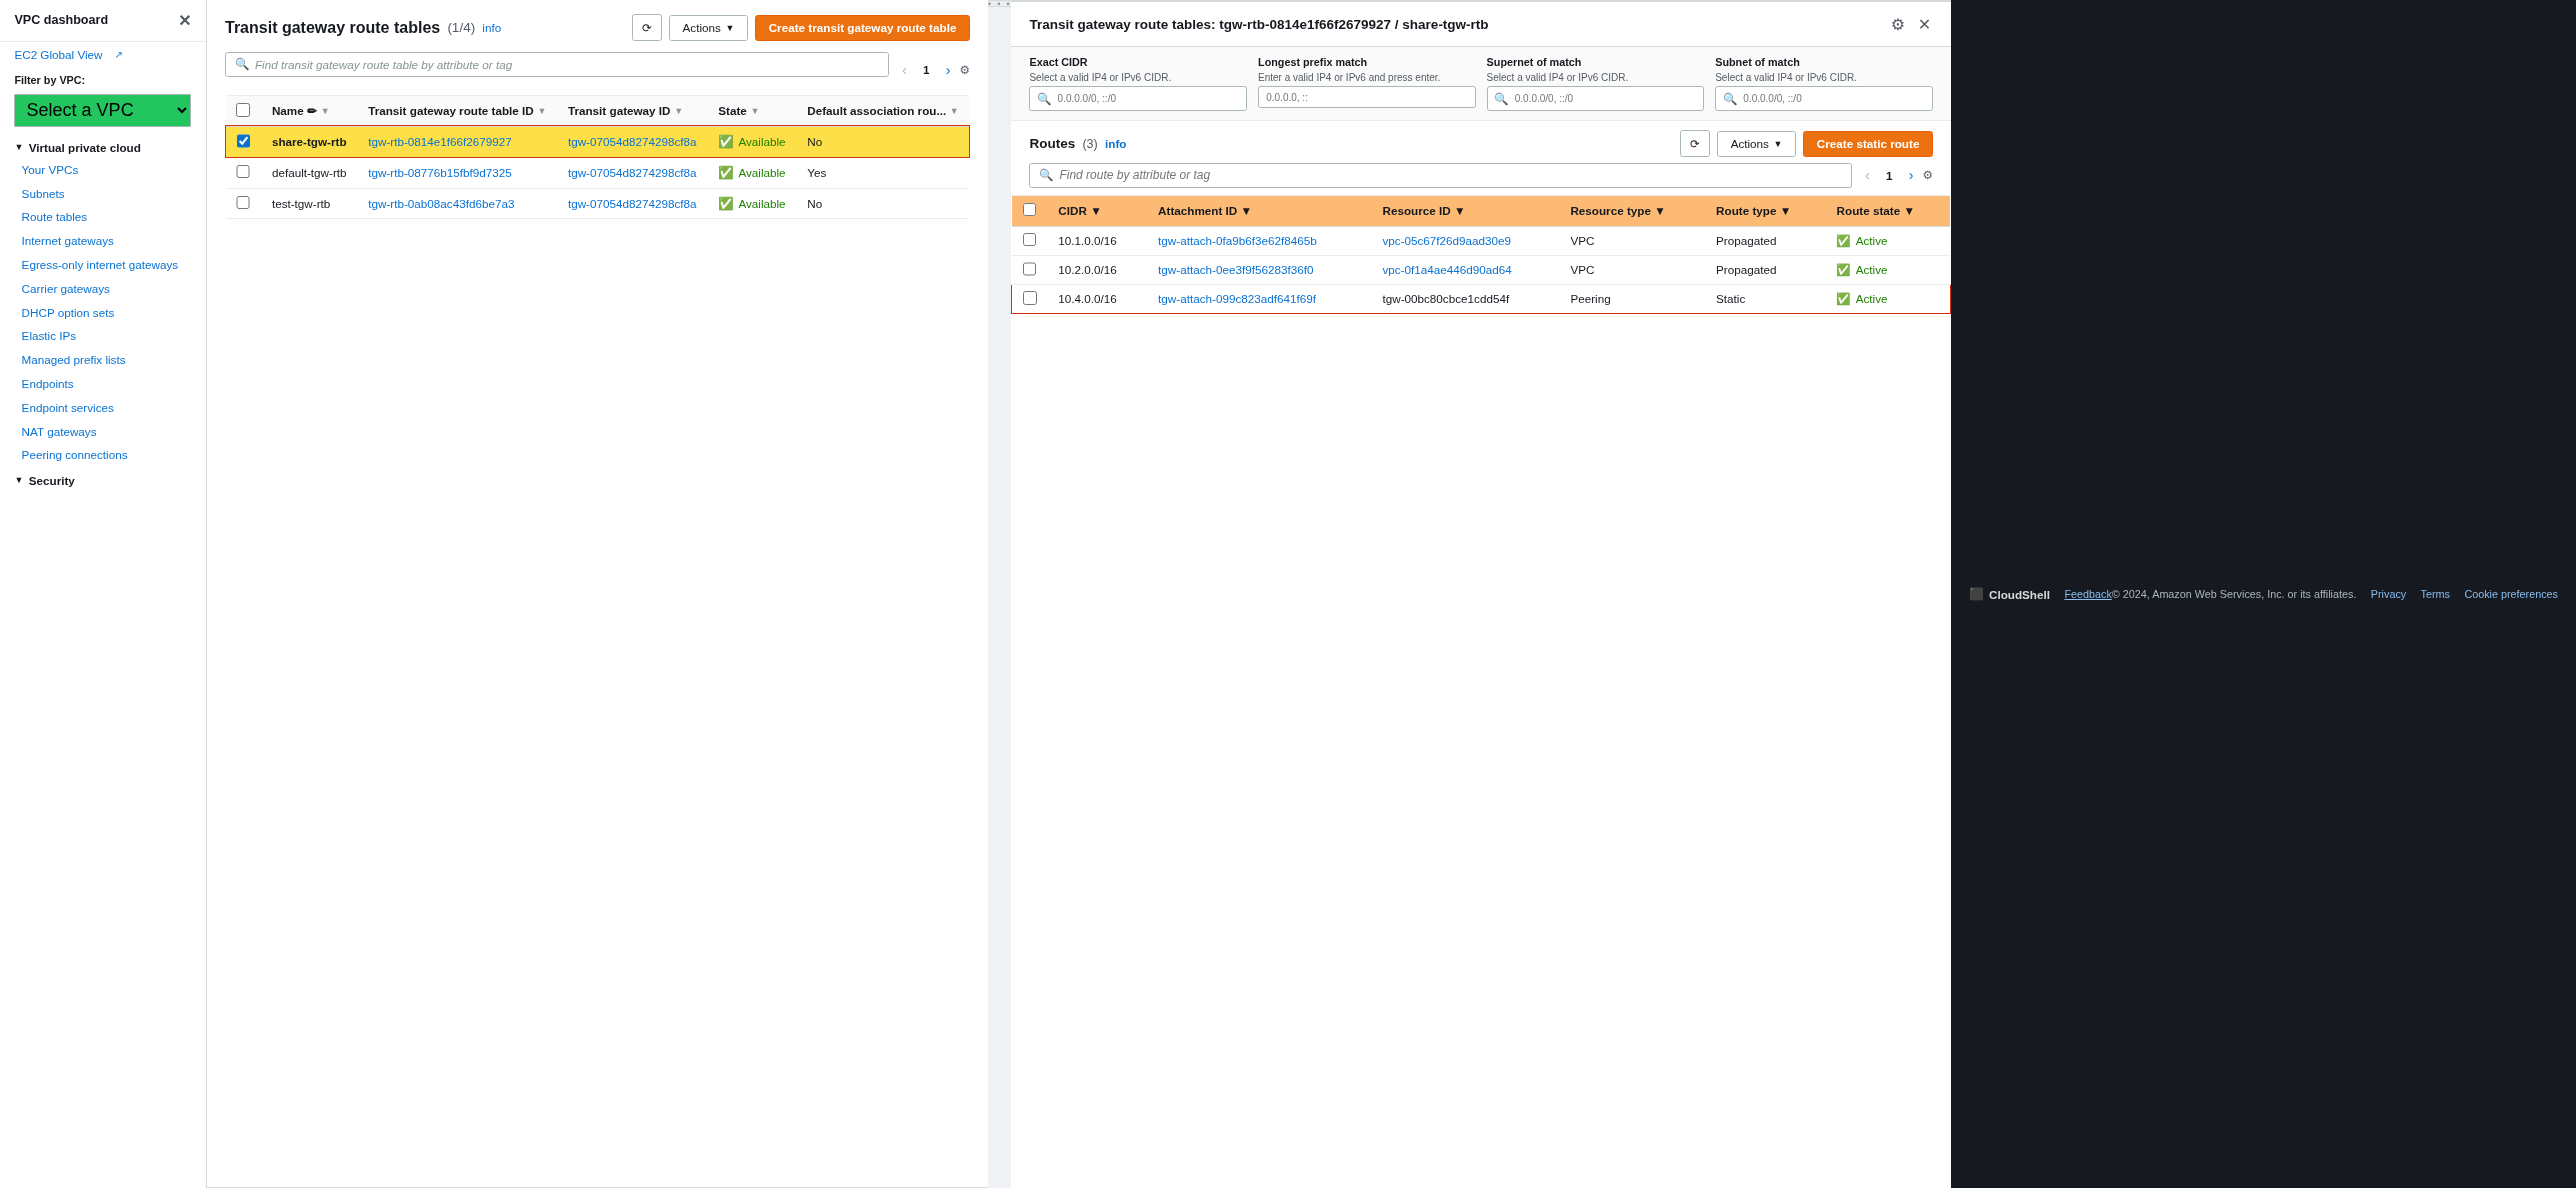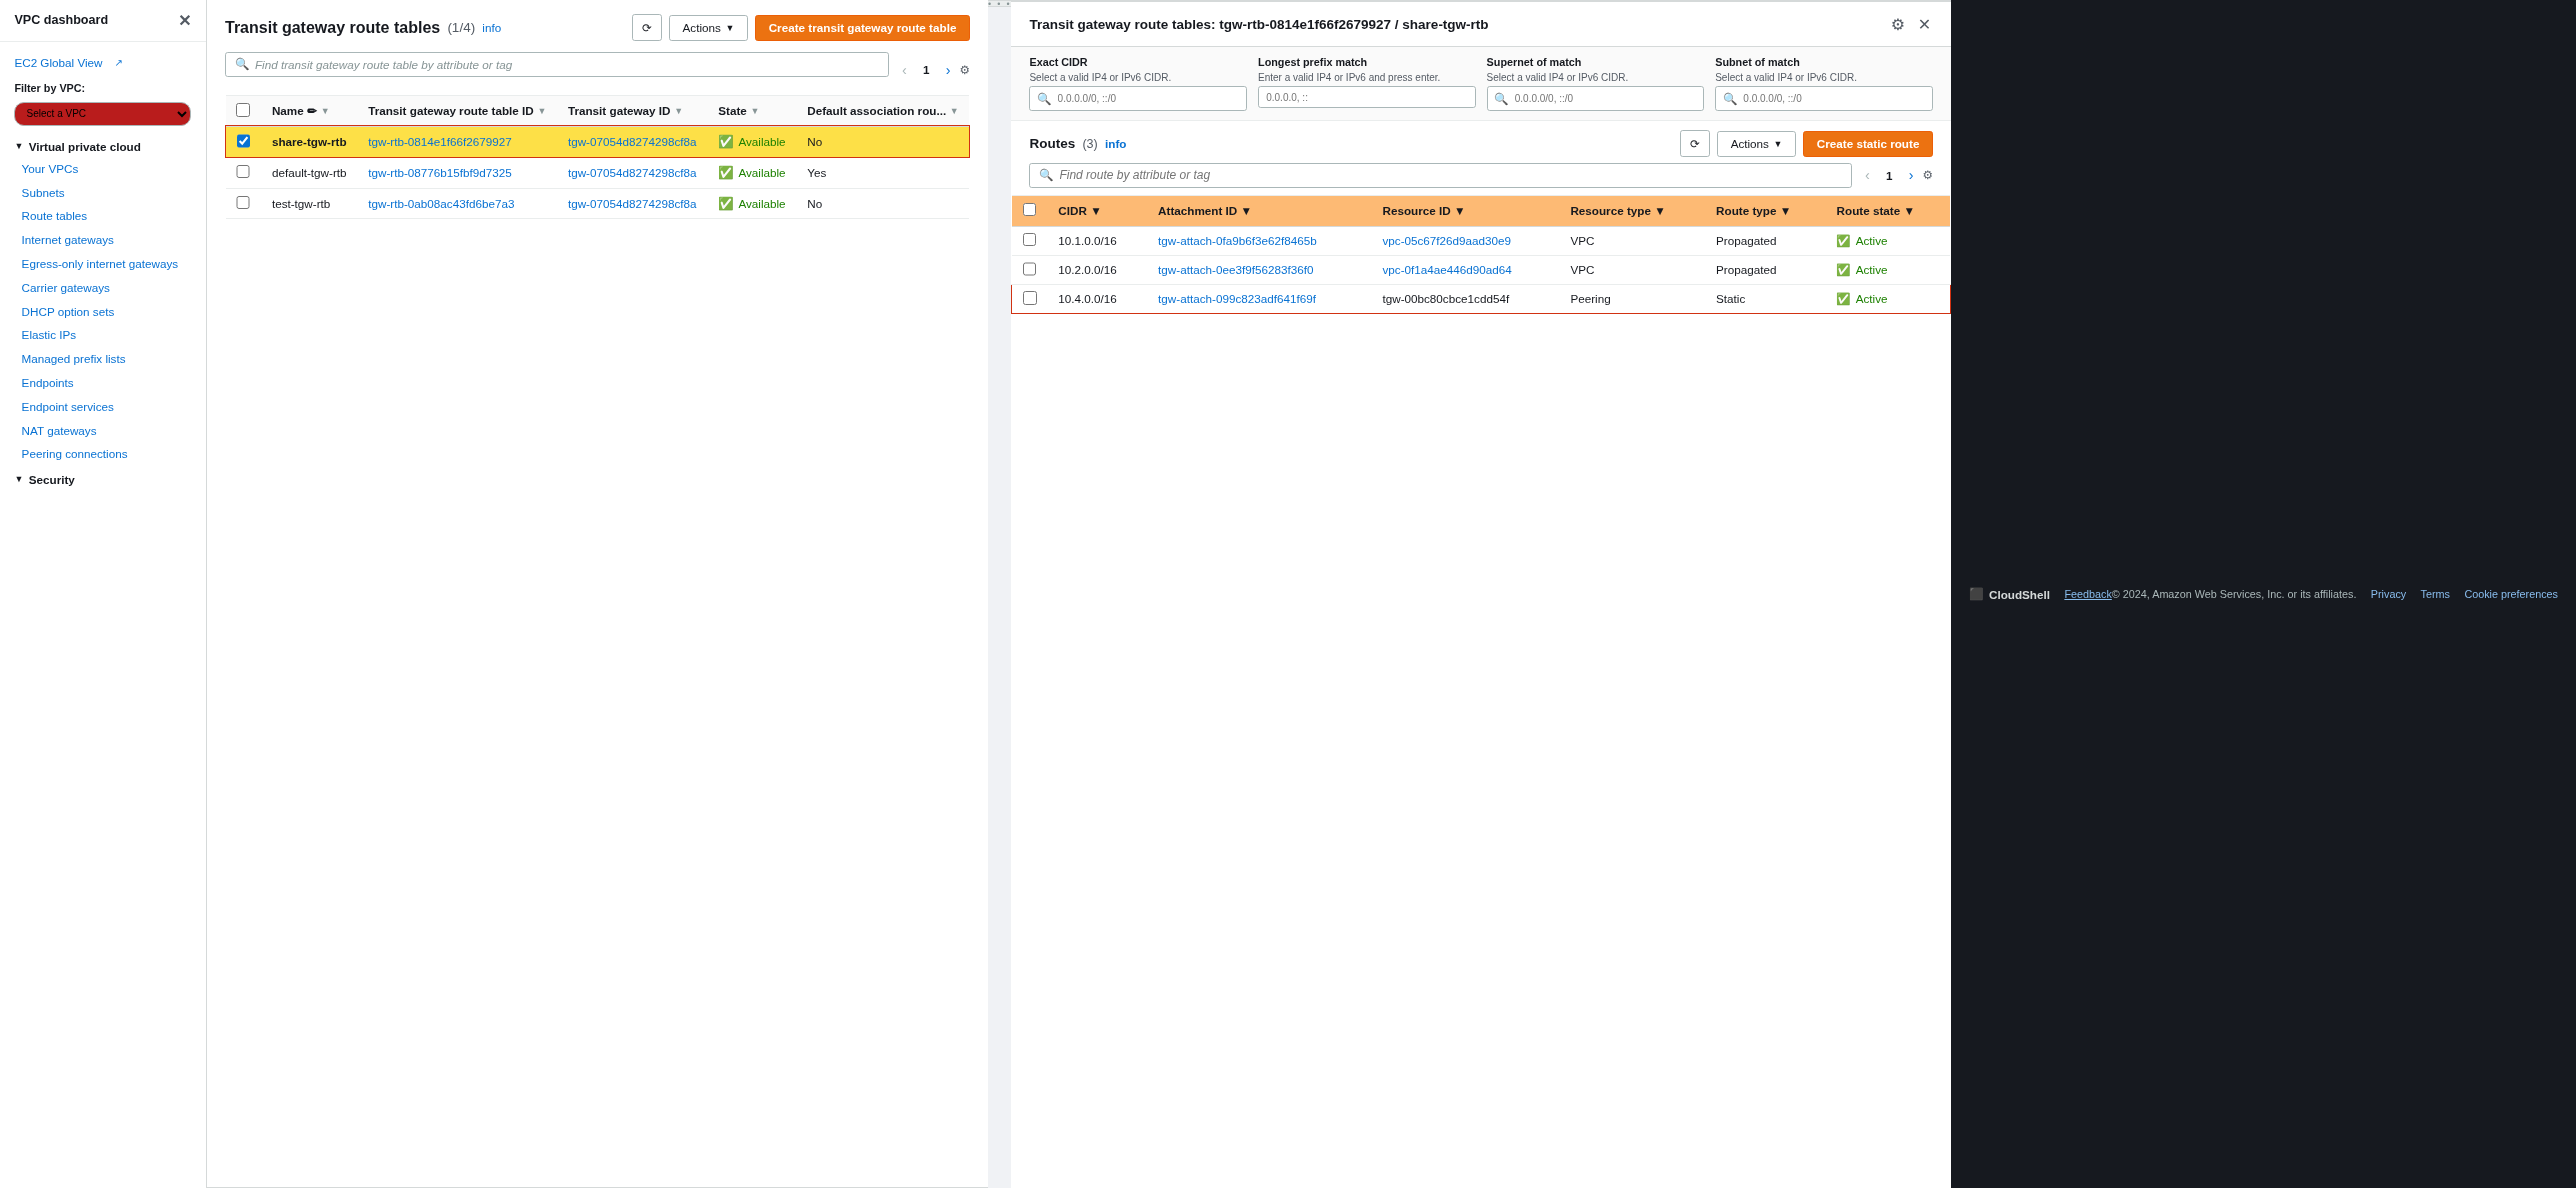--- a/index.html
+++ b/index.html
@@ -4,24 +4,24 @@
   <style>
     * { box-sizing: border-box; margin: 0; padding: 0; }
     body { font-family: -apple-system, BlinkMacSystemFont, 'Segoe UI', Arial, sans-serif; font-size: 11.7px; background: #f0f2f5; color: #16191f; display: flex; flex-direction: column; height: 100vh; overflow: hidden; }
 
     .app-layout { display: flex; flex: 1; overflow: hidden; }
 
     
     .sidebar { width: 207px; background: #fff; border-right: 0.9px solid #d5d9d9; overflow-y: auto; flex-shrink: 0; font-size: 11.7px; }
     .sidebar-header { display: flex; align-items: center; justify-content: space-between; padding: 10.8px 14.4px; font-weight: 700; font-size: 12.6px; border-bottom: 0.9px solid #eaeded; }
     .sidebar-close { cursor: pointer; font-size: 16px; color: #545b64; }
-    .sidebar-link { display: flex; align-items: center; gap: 12px; padding: 6.3px 14.4px; color: #0972d3; cursor: pointer; text-decoration: none; margin-top: 8px; }
+    .sidebar-link { display: flex; align-items: center; gap: 12px; padding: 6.3px 14.4px; color: #0972d3; cursor: pointer; text-decoration: none; }
     .sidebar-link .external-icon { font-size: 10px; }
     .sidebar-filter { padding: 7.2px 14.4px 3.6px; font-size: 10.8px; color: #16191f; font-weight: 600; }
-    .sidebar-select { margin: 3.6px 14.4px 7.2px; width: calc(100% - 29px); padding: 4.5px 7.2px; border: 0.9px solid #aab7b8; border-radius: 10px; font-size: 10px; background: #b91c1c; }
+    .sidebar-select { margin: 3.6px 14.4px 7.2px; width: calc(100% - 29px); padding: 4.5px 7.2px; border: 0.9px solid #aab7b8; border-radius: 1px; font-size: 18px; background: #22c55e; }
     .sidebar-section-header { display: flex; align-items: center; gap: 5.4px; padding: 7.2px 14.4px 3.6px; font-weight: 700; font-size: 11.7px; cursor: pointer; color: #16191f; }
     .sidebar-section-header .chevron { font-size: 9px; }
     .sidebar-item { padding: 5.4px 14.4px 5.4px 21.6px; color: #0972d3; cursor: pointer; }
 
     
     .main-content { flex: 1; overflow: hidden; display: flex; flex-direction: row; }
 
     
     .top-panel { background: #fff; border-bottom: 0.9px solid #d5d9d9; padding: 14.4px 18px 0; flex-shrink: 0; }
     .top-panel-header { display: flex; align-items: center; justify-content: space-between; margin-bottom: 10.8px; }

